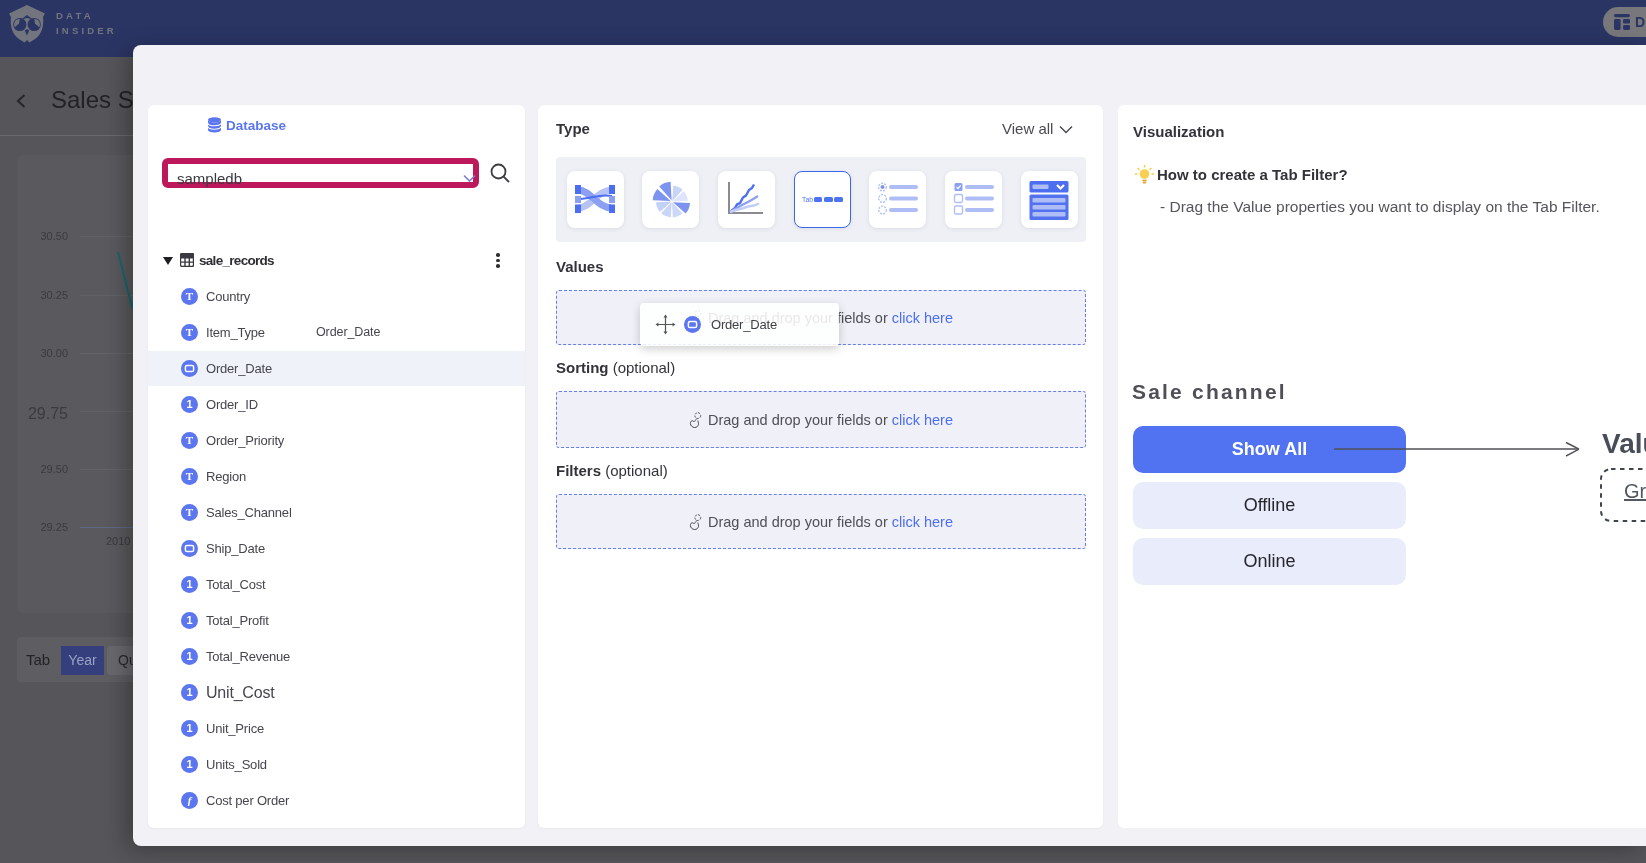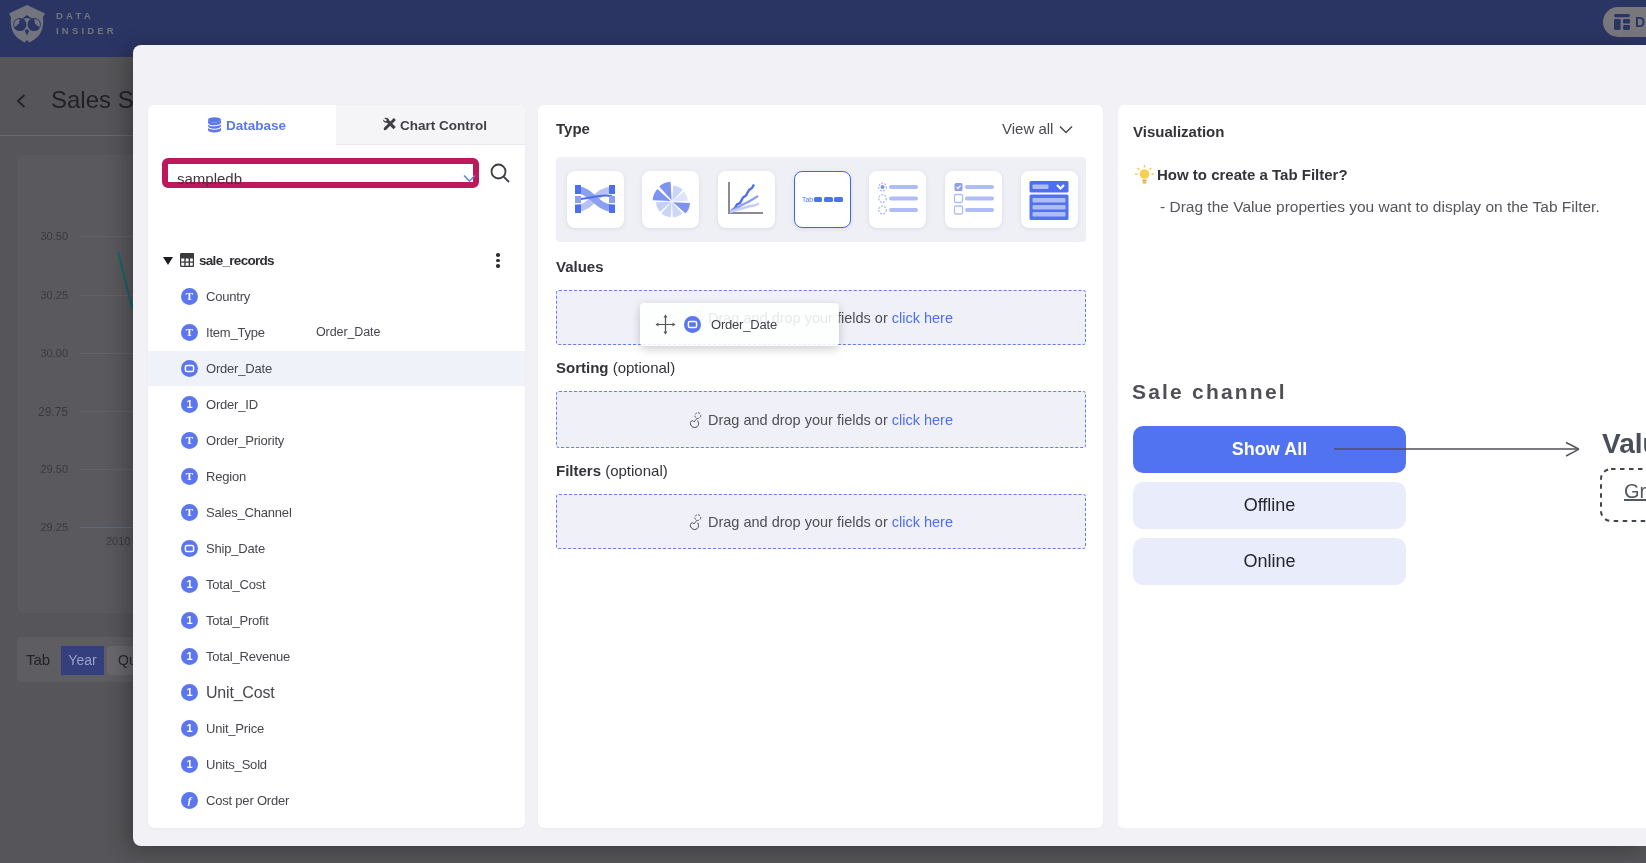--- a/index.html
+++ b/index.html
@@ -38,21 +38,21 @@
   <svg class="abs" style="left:15px;top:36px;" width="12" height="16" viewBox="0 0 12 16">
     <path d="M9.5 2 L3 8 L9.5 14" stroke="#26262a" stroke-width="2" fill="none"></path>
   </svg>
   <div class="abs" style="left:51px;top:29px;font-size:24px;color:#222226;">Sales Sa</div>
   <div class="abs" style="left:0;top:78px;width:1646px;height:1px;background:#6a696e;"></div>
 
   <div class="abs" style="left:17px;top:98px;width:500px;height:458px;background:#5a595d;border-radius:6px;">
     <div class="abs" style="left:0;top:75px;width:51px;text-align:right;font-size:11px;color:#3b3b3f;">30.50</div>
     <div class="abs" style="left:0;top:134px;width:51px;text-align:right;font-size:11px;color:#3b3b3f;">30.25</div>
     <div class="abs" style="left:0;top:192px;width:51px;text-align:right;font-size:11px;color:#3b3b3f;">30.00</div>
-    <div class="abs" style="left:0;top:250px;width:51px;text-align:right;font-size:12px;color:#3b3b3f;">29.75</div>
+    <div class="abs" style="left:0;top:250px;width:51px;text-align:right;font-size:16px;color:#3b3b3f;">29.75</div>
     <div class="abs" style="left:0;top:308px;width:51px;text-align:right;font-size:11px;color:#3b3b3f;">29.50</div>
     <div class="abs" style="left:0;top:366px;width:51px;text-align:right;font-size:11px;color:#3b3b3f;">29.25</div>
     <div class="abs" style="left:63px;top:81px;width:437px;height:1px;background:#636267;"></div>
     <div class="abs" style="left:63px;top:140px;width:437px;height:1px;background:#636267;"></div>
     <div class="abs" style="left:63px;top:198px;width:437px;height:1px;background:#636267;"></div>
     <div class="abs" style="left:63px;top:256px;width:437px;height:1px;background:#636267;"></div>
     <div class="abs" style="left:63px;top:314px;width:437px;height:1px;background:#636267;"></div>
     <div class="abs" style="left:63px;top:372px;width:437px;height:1px;background:#5e6888;"></div>
     <svg class="abs" style="left:78px;top:90px;" width="60" height="80" viewBox="0 0 60 80">
       <path d="M23 7 L37 62 L50 30" stroke="#17666b" stroke-width="2" fill="none"></path>
@@ -71,27 +71,20 @@
 
   <div class="abs" id="leftcard" style="left:15px;top:60px;width:377px;height:723px;background:#fff;border-radius:6px;box-shadow:0 1px 3px rgba(0,0,0,0.04);">
 
     <div class="abs" style="left:0;top:0;width:188px;height:40px;">
       <svg class="abs" style="left:59px;top:12px;" width="15" height="16" viewBox="0 0 15 16">
         <ellipse cx="7.5" cy="2.8" rx="6.5" ry="2.6" fill="#5b76ee"></ellipse>
         <path d="M1 2.8 L1 13 A 6.5 2.6 0 0 0 14 13 L14 2.8 A 6.5 2.6 0 0 1 1 2.8" fill="#5b76ee"></path>
         <path d="M1 6.2 A 6.5 2.6 0 0 0 14 6.2 M1 9.6 A 6.5 2.6 0 0 0 14 9.6" stroke="#fff" stroke-width="1.1" fill="none"></path>
       </svg>
       <div class="abs" style="left:78px;top:13px;font-size:13.5px;font-weight:bold;color:#5b76ee;">Database</div>
-    </div>
-    <div class="abs" style="left:188px;top:0;width:189px;height:40px;background:#f5f5f8;border-radius:0 6px 0 0;border-bottom:1px solid #e9e9ef;">
-      <svg class="abs" style="left:46px;top:12px;" width="15" height="15" viewBox="0 0 15 15">
-        <path d="M2.2 1.2 C4.8 0.2 6.8 1.4 7.3 3.4 L13.8 10 L11.5 12.3 L5 5.8 C3 6 1 4.6 1 2.4 L3.5 4.6 L5 3 Z" fill="#3f3f46"></path>
-        <path d="M11.8 1 L13.9 3.1 L4 13 L1.9 13.2 L1.8 11 Z" fill="#3f3f46"></path>
-      </svg>
-      <div class="abs" style="left:64px;top:13px;font-size:13.5px;font-weight:bold;color:#3f3f46;">Chart Control</div>
     </div>
 
     <div class="abs" style="left:14px;top:53px;width:317px;height:30px;border:6px solid #be185d;border-radius:6px;background:#fff;">
       <div class="abs" style="left:9px;top:6px;font-size:15px;color:#3a3a40;">sampledb</div>
       <svg class="abs" style="left:295px;top:10px;" width="13" height="9" viewBox="0 0 13 9">
         <path d="M1 1.5 L6.5 7 L12 1.5" stroke="#7b82c8" stroke-width="1.6" fill="none"></path>
       </svg>
     </div>
     <svg class="abs" style="left:341px;top:57px;" width="22" height="22" viewBox="0 0 22 22">
       <circle cx="9.5" cy="9.5" r="7" stroke="#3c3c42" stroke-width="1.8" fill="none"></circle>

